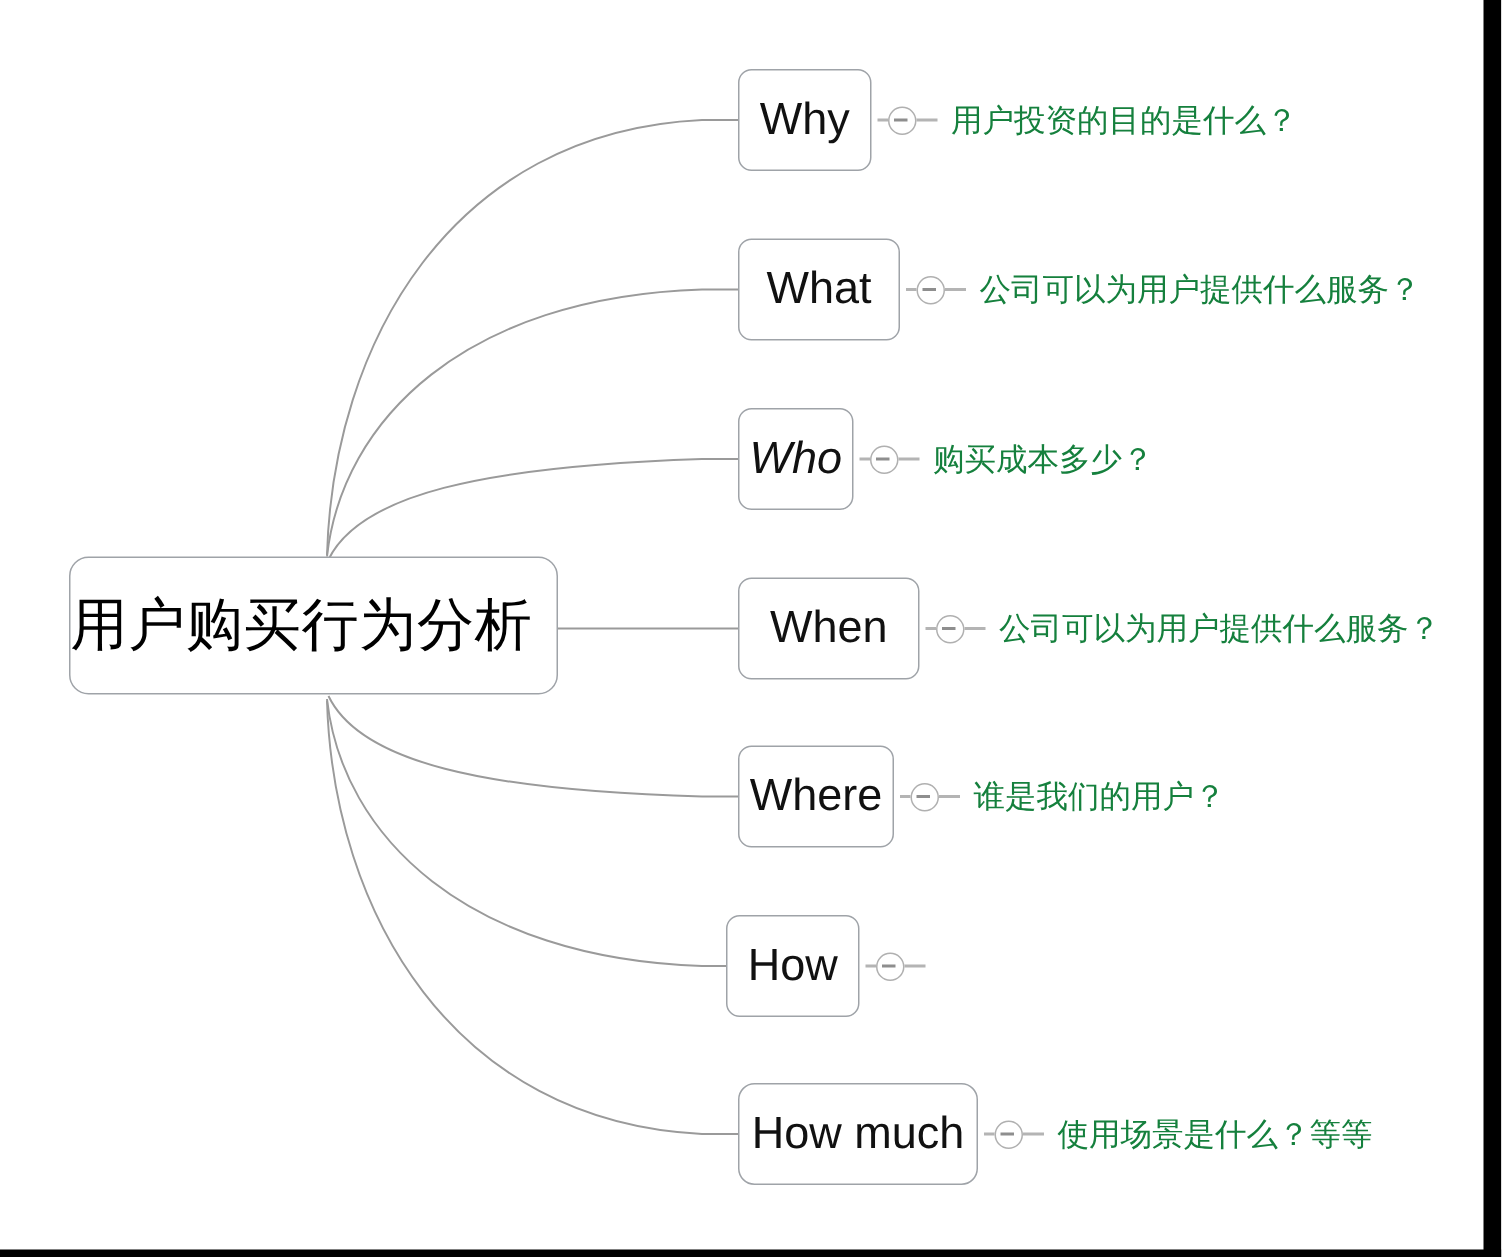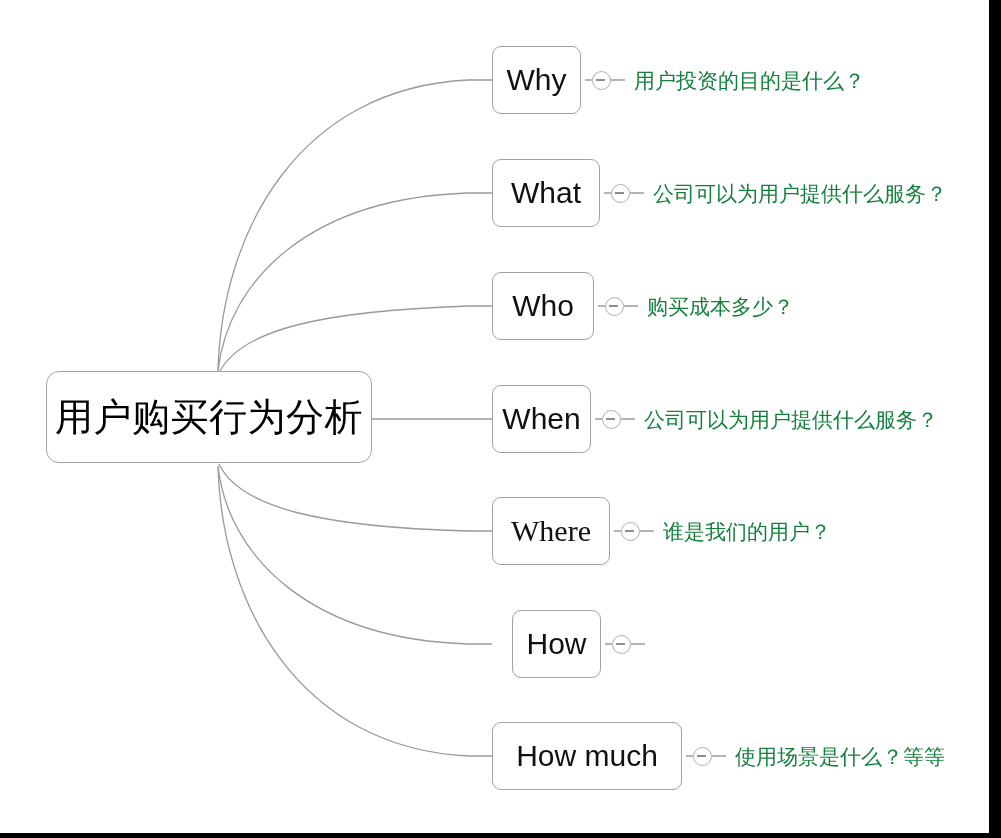--- a/index.html
+++ b/index.html
@@ -51,21 +51,21 @@
     position: absolute;
     left: 46px;
     top: 371px;
     width: 326px;
     height: 92px;
     border: 1.4px solid #9fa3a8;
     border-radius: 13px;
     background: #ffffff;
     display: flex;
     align-items: center;
-    justify-content: center;
+    justify-content: flex-start;
     box-sizing: border-box;
   }
   .central-node .label {
     font-size: 38px;
     color: #000000;
     line-height: 1;
     letter-spacing: 0.5px;
     white-space: nowrap;
   }
   
@@ -178,68 +178,68 @@
     </div>
     <div class="toggle-cluster">
       <span class="stub"></span>
       <span class="collapse-icon"></span>
       <span class="stub right"></span>
     </div>
     <span class="desc">公司可以为用户提供什么服务？</span>
   </div>
 
   <div class="branch-row" style="left:492px; top:272px;">
-    <div class="branch-box" style="width:102px;">
+    <div class="branch-box" style="width:77px;font-style:italic;">
       <span class="label">Who</span>
     </div>
     <div class="toggle-cluster">
       <span class="stub"></span>
       <span class="collapse-icon"></span>
       <span class="stub right"></span>
     </div>
     <span class="desc">购买成本多少？</span>
   </div>
 
   <div class="branch-row" style="left:492px; top:385px;">
-    <div class="branch-box" style="width:99px;">
+    <div class="branch-box" style="width:121px;">
       <span class="label">When</span>
     </div>
     <div class="toggle-cluster">
       <span class="stub"></span>
       <span class="collapse-icon"></span>
       <span class="stub right"></span>
     </div>
     <span class="desc">公司可以为用户提供什么服务？</span>
   </div>
 
   <div class="branch-row" style="left:492px; top:497px;">
-    <div class="branch-box" style="width:118px;font-family:Liberation Serif, serif;">
+    <div class="branch-box" style="width:104px;">
       <span class="label">Where</span>
     </div>
     <div class="toggle-cluster">
       <span class="stub"></span>
       <span class="collapse-icon"></span>
       <span class="stub right"></span>
     </div>
     <span class="desc">谁是我们的用户？</span>
   </div>
 
-  <div class="branch-row" style="left:492px; top:610px;padding-left:20px;">
+  <div class="branch-row" style="left:464px; top:610px;padding-left:20px;">
     <div class="branch-box" style="width:89px;">
       <span class="label">How</span>
     </div>
     <div class="toggle-cluster">
       <span class="stub"></span>
       <span class="collapse-icon"></span>
       <span class="stub right"></span>
     </div>
   </div>
 
   <div class="branch-row" style="left:492px; top:722px;">
-    <div class="branch-box" style="width:190px;">
+    <div class="branch-box" style="width:160px;border-radius:11px;">
       <span class="label">How much</span>
     </div>
     <div class="toggle-cluster">
       <span class="stub"></span>
       <span class="collapse-icon"></span>
       <span class="stub right"></span>
     </div>
     <span class="desc">使用场景是什么？等等</span>
   </div>
 

